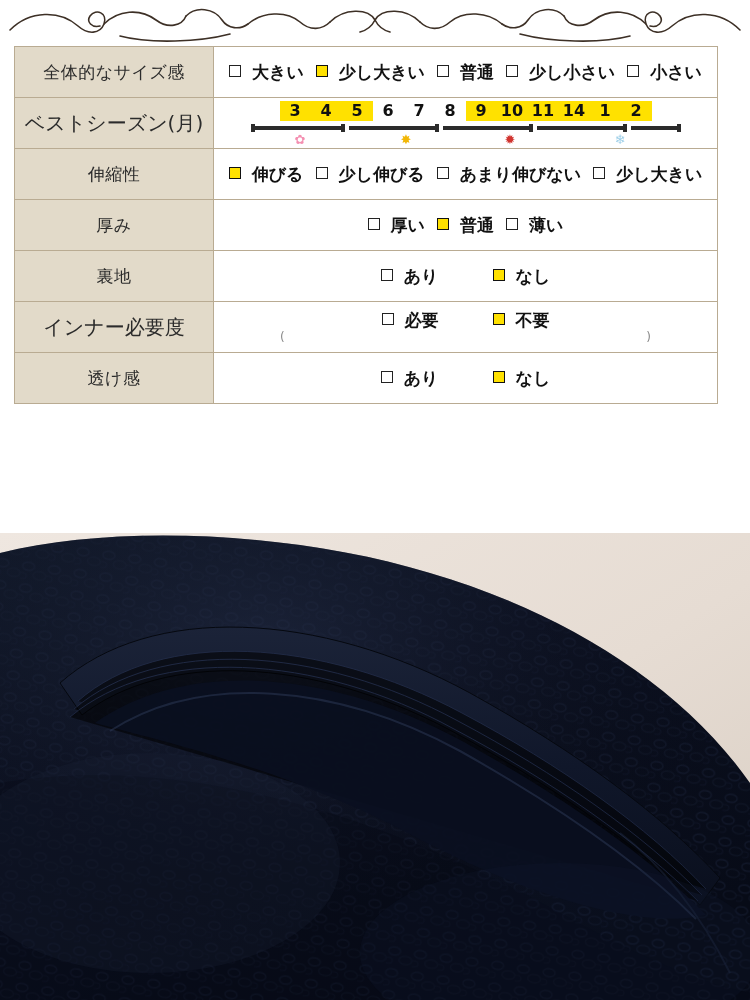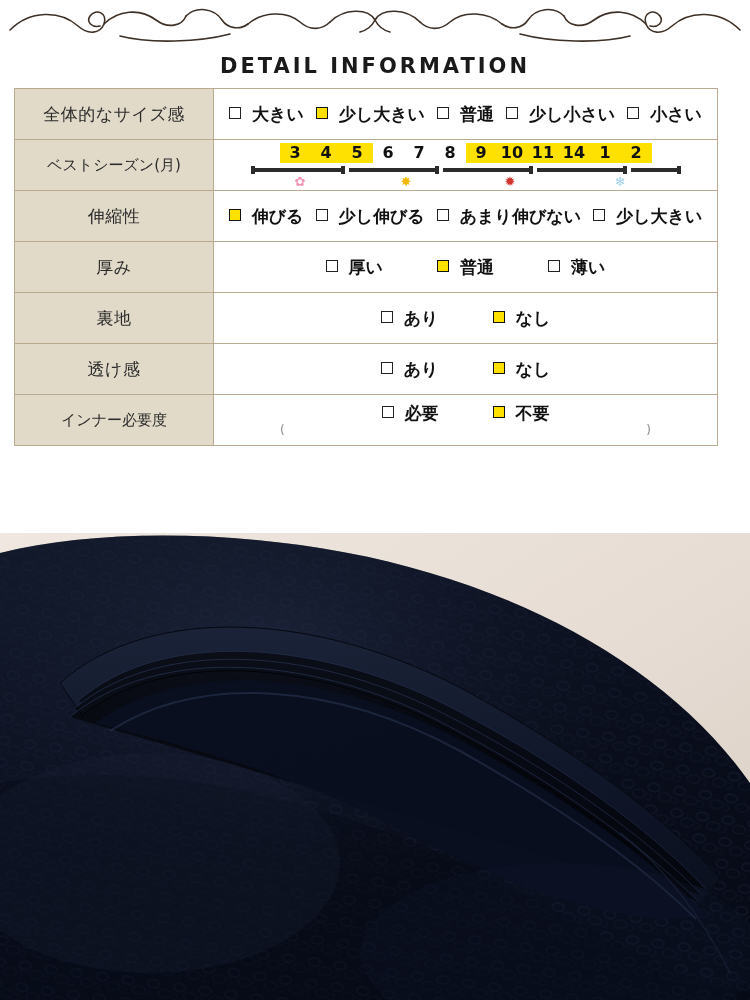--- a/index.html
+++ b/index.html
@@ -54,21 +54,21 @@
   td.label {
     width: 196px;
     background: #e2dac9;
     text-align: center;
     font-size: 17px;
     color: #2b2b2b;
     font-family: "DejaVu Sans", sans-serif;
     letter-spacing: 0.5px;
   }
   td.label.small {
-    font-size: 15px;
+    font-size: 20px;
     letter-spacing: 0px;
   }
   td.value {
     background: #ffffff;
     text-align: center;
     font-size: 17px;
     color: #111111;
     font-family: "DejaVu Sans", sans-serif;
     padding: 0 6px;
   }
@@ -88,21 +88,21 @@
     background: #fff;
     box-sizing: border-box;
   }
   .opt.checked .bx {
     background: #ffe100;
     border-color: #111;
   }
   .opt .txt { font-weight: bold; margin-left: 8px; }
 
   
-  .center-opts { display: flex; justify-content: center; gap: 42px; }
+  .center-opts { display: flex; justify-content: center; }
   .center-opts.narrow { gap: 42px; }
 
   
   .season {
     position: relative;
     height: 46px;
   }
   .season-months {
     position: relative;
     display: flex;
@@ -202,21 +202,20 @@
       <path d="M564 16 C 554 6, 536 8, 528 20 C 522 29, 510 30, 502 24"></path>
       <path d="M502 24 C 488 12, 464 10, 450 22 C 440 31, 428 30, 420 22"></path>
       <path d="M420 22 C 406 8, 382 8, 375 20"></path>
       <path d="M120 36 C 150 44, 200 42, 230 34"></path>
       <path d="M630 36 C 600 44, 550 42, 520 34"></path>
       <path d="M375 20 C 372 26, 368 30, 360 32"></path>
       <path d="M375 20 C 378 26, 382 30, 390 32"></path>
     </g>
   </svg>
 
-  <div class="heading">DETAIL INFORMATION</div>
 
   <div class="table-wrap">
     <table class="detail">
 
       <tbody>
           <tr>
         <td class="label">全体的なサイズ感</td>
         <td class="value">
           <span class="opt"><span class="bx"></span><span class="txt">大きい</span></span><span class="opt checked"><span class="bx"></span><span class="txt">少し大きい</span></span><span class="opt"><span class="bx"></span><span class="txt">普通</span></span><span class="opt"><span class="bx"></span><span class="txt">少し小さい</span></span><span class="opt"><span class="bx"></span><span class="txt">小さい</span></span>
         </td>
@@ -285,39 +284,39 @@
         <td class="label">裏地</td>
         <td class="value">
           <div class="center-opts narrow">
             <span class="opt"><span class="bx"></span><span class="txt">あり</span></span>
             <span class="opt checked"><span class="bx"></span><span class="txt">なし</span></span>
           </div>
         </td>
       </tr>
 
       <tr>
+        <td class="label small">インナー必要度</td>
+        <td class="value">
+          <div class="center-opts narrow">
+            <span class="opt"><span class="bx"></span><span class="txt">必要</span></span>
+            <span class="opt checked"><span class="bx"></span><span class="txt">不要</span></span>
+          </div>
+          <div class="paren-row">
+            <span class="paren-l">(</span>
+            <span class="paren-r">)</span>
+          </div>
+        </td>
+      </tr>
+
+      <tr>
         <td class="label">透け感</td>
         <td class="value">
           <div class="center-opts narrow">
             <span class="opt"><span class="bx"></span><span class="txt">あり</span></span>
             <span class="opt checked"><span class="bx"></span><span class="txt">なし</span></span>
-          </div>
-        </td>
-      </tr>
-
-      <tr>
-        <td class="label small">インナー必要度</td>
-        <td class="value">
-          <div class="center-opts narrow">
-            <span class="opt"><span class="bx"></span><span class="txt">必要</span></span>
-            <span class="opt checked"><span class="bx"></span><span class="txt">不要</span></span>
-          </div>
-          <div class="paren-row">
-            <span class="paren-l">(</span>
-            <span class="paren-r">)</span>
           </div>
         </td>
       </tr>
 
 
     </tbody>
       </table>
   </div>
 
 

